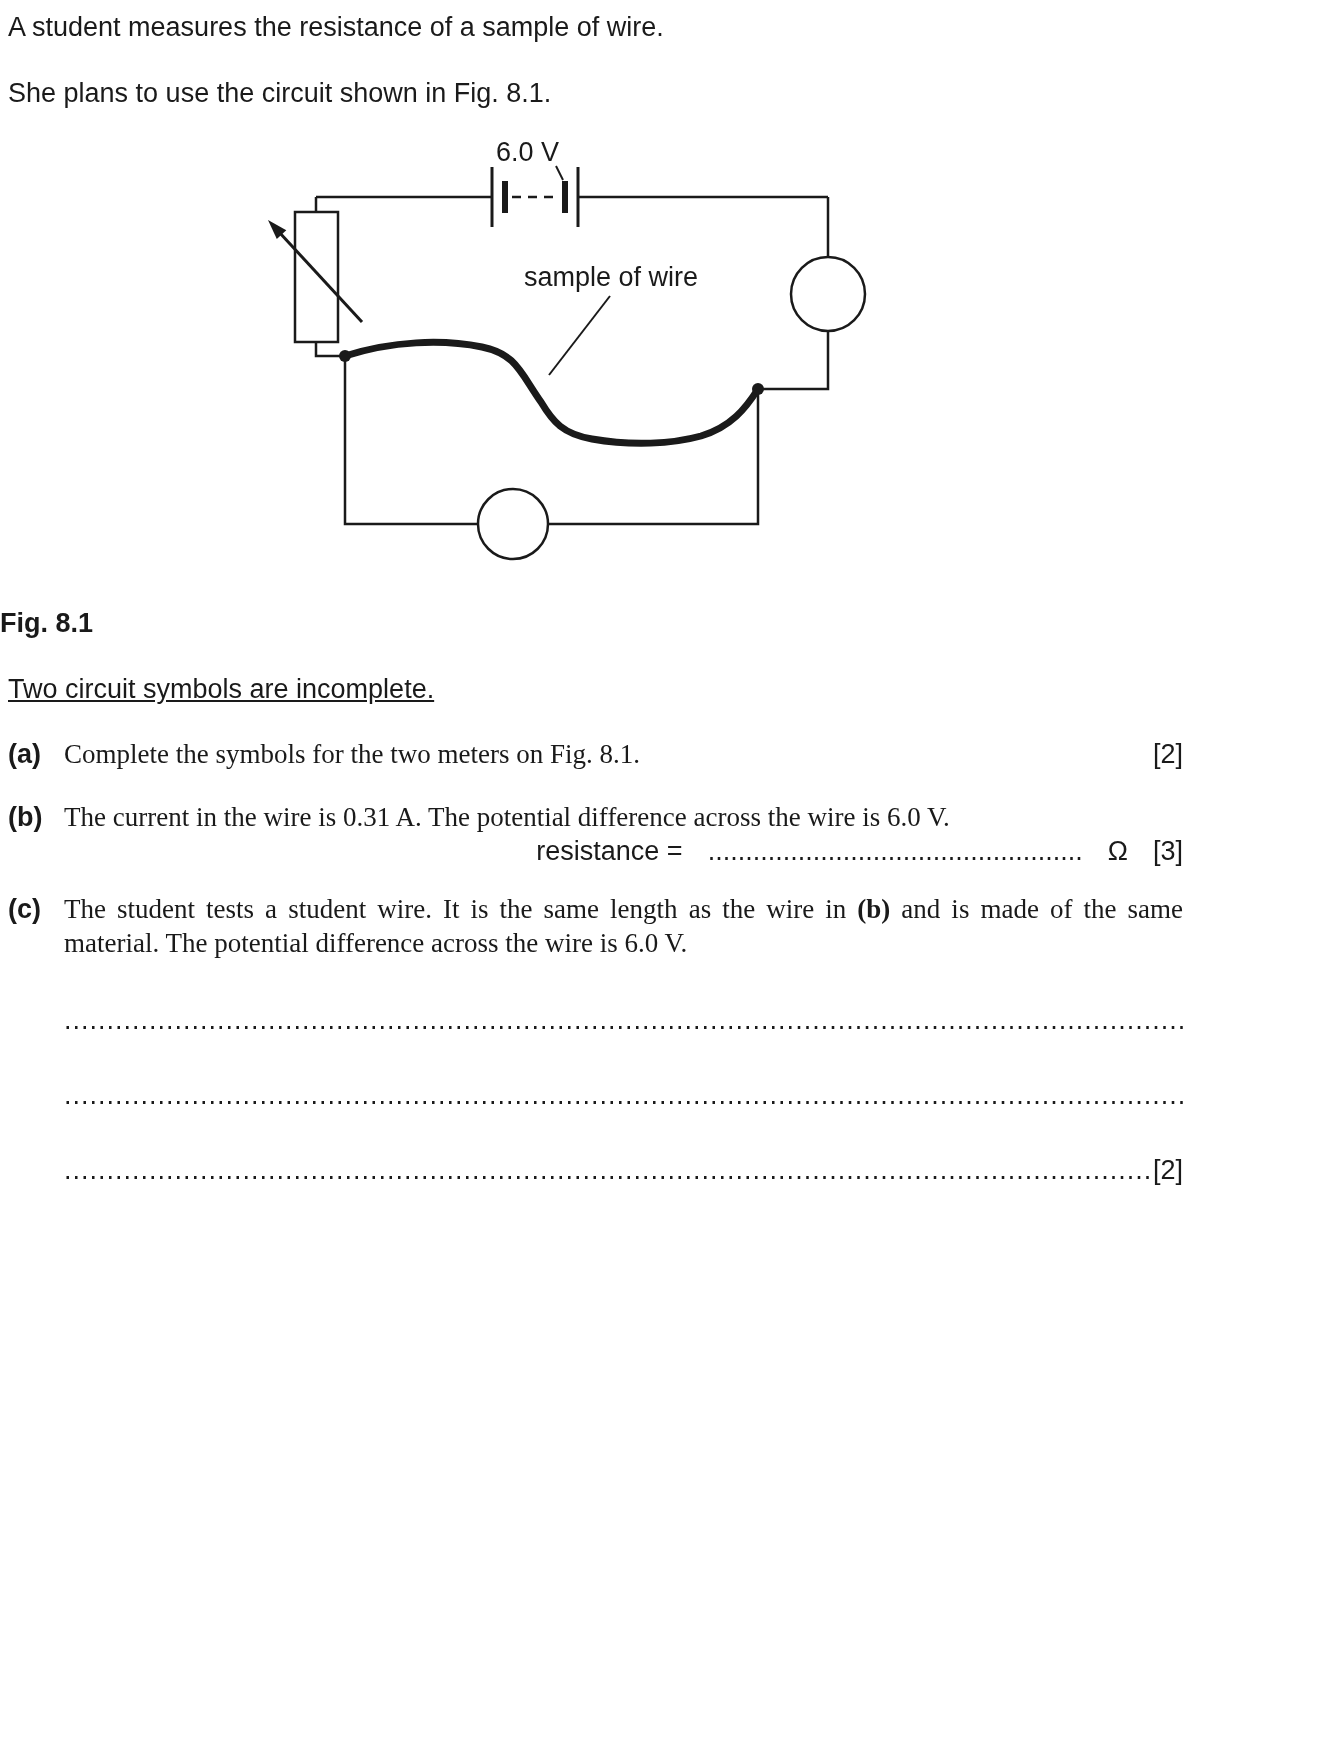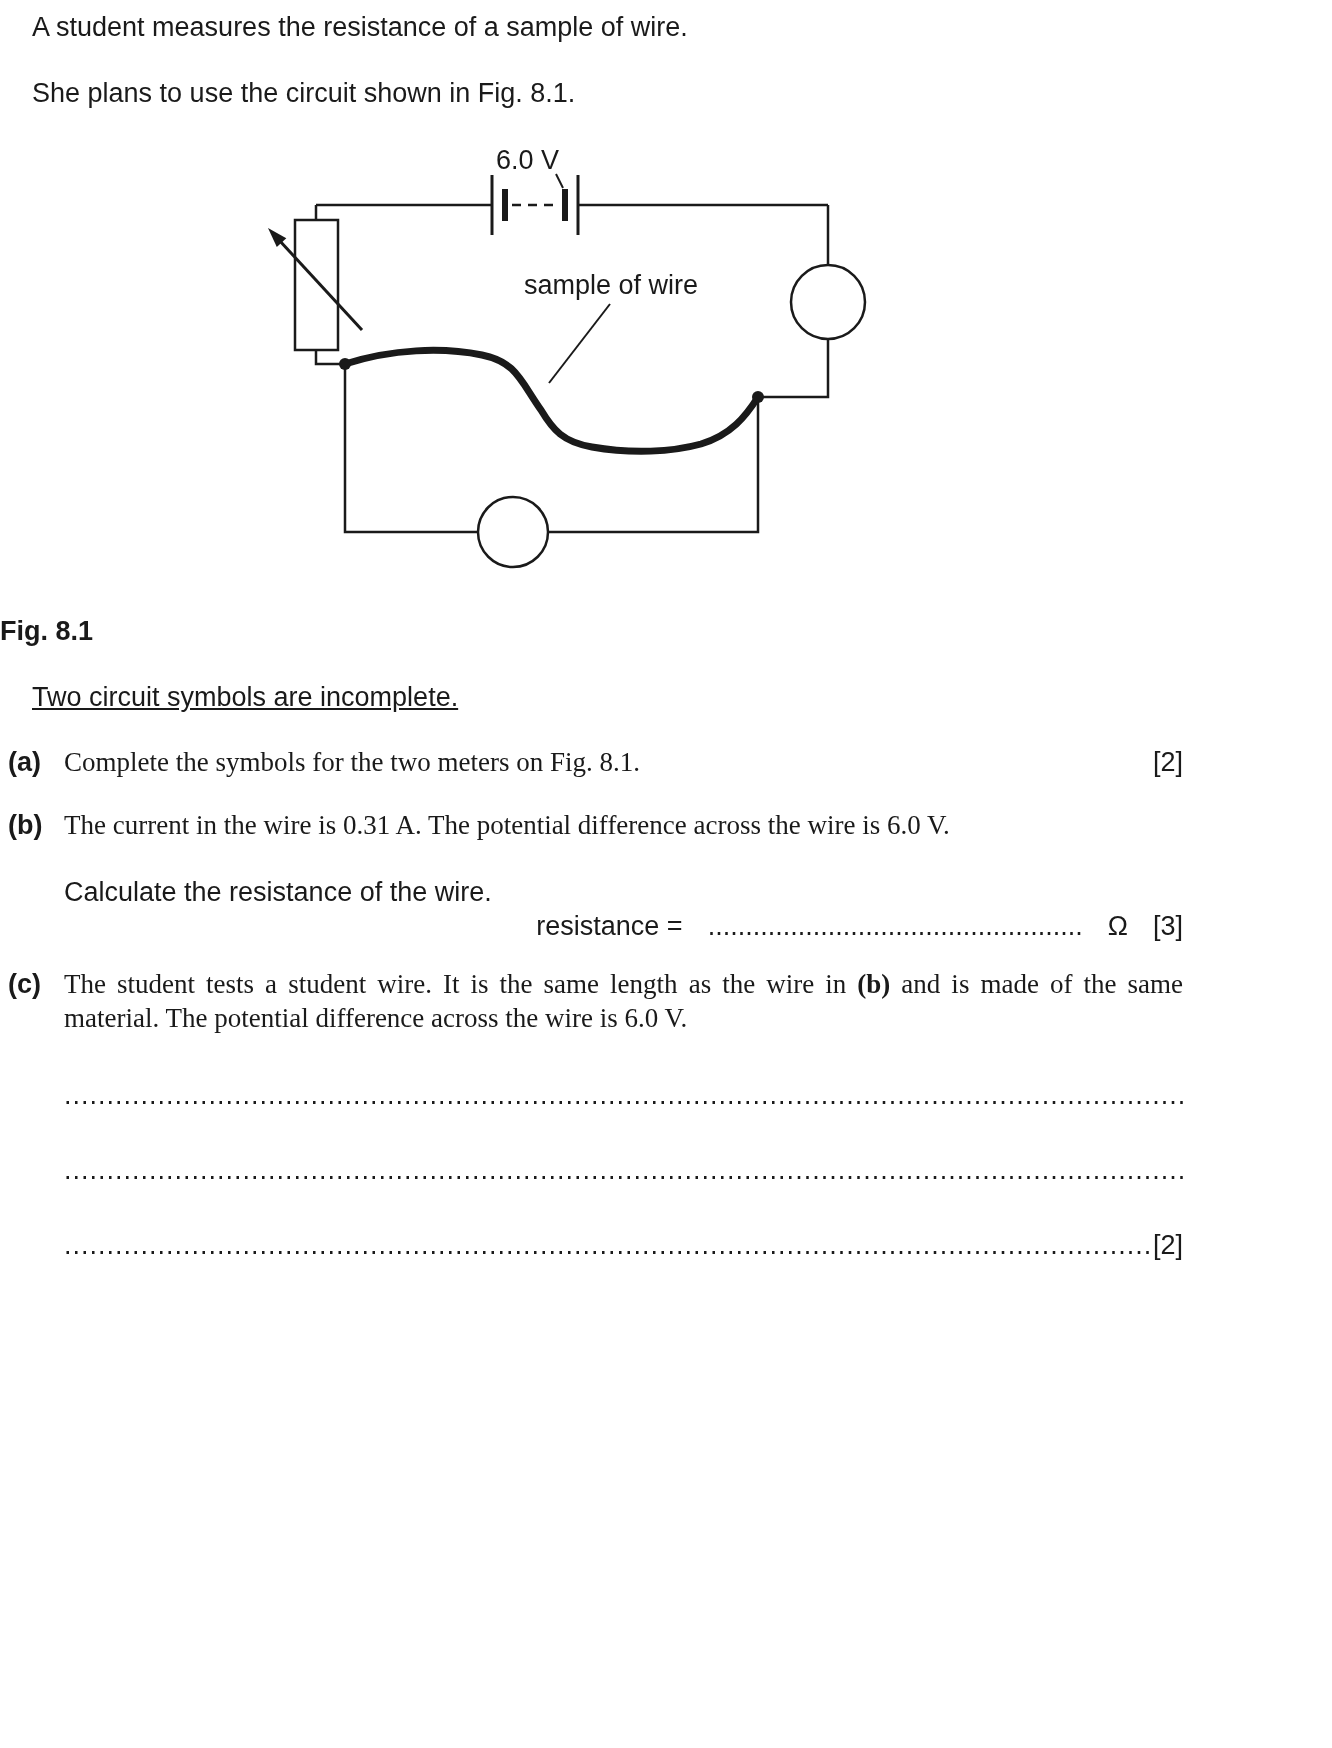--- a/index.html
+++ b/index.html
@@ -7,24 +7,24 @@
   body {
     width: 1332px;
     height: 1748px;
     font-family: "Liberation Sans", sans-serif;
     font-size: 27px;
     color: #1a1a1a;
     position: relative;
     overflow: hidden;
   }
   .page { padding: 10px 149px 0 8px; }
-  .line { line-height: 34px; margin-left: 24px; }
+  .line { line-height: 34px; }
   .intro-2 { margin-top: 32px; }
 
-  .figure-wrap { margin-top: 32px; margin-left: -8px; width: 1332px; height: 470px; }
+  .figure-wrap { margin-top: 24px; margin-left: -8px; width: 1332px; height: 470px; }
   svg text { font-family: "Liberation Sans", sans-serif; }
 
   .fig-caption {
     margin-top: 2px;
     margin-left: -8px;
     width: 1152px;
     font-weight: bold;
     line-height: 34px;
   }
 
@@ -121,21 +121,20 @@
     <span class="part-label">(a)</span>
     <span class="part-text">Complete the symbols for the two meters on Fig. 8.1.</span>
     <span class="part-marks">[2]</span>
   </div>
 
   <div class="part-row row-b">
     <span class="part-label">(b)</span>
     <span class="part-text">The current in the wire is 0.31 A. The potential difference across the wire is 6.0 V.</span>
   </div>
 
-  <div class="calc-line">Calculate the resistance of the wire.</div>
 
   <div class="answer-line">
     <span>resistance =</span>
     <span class="gap"></span>
     <span>..................................................</span>
     <span class="gap"></span>
     <span>Ω</span>
     <span class="gap"></span>
     <span>[3]</span>
   </div>

